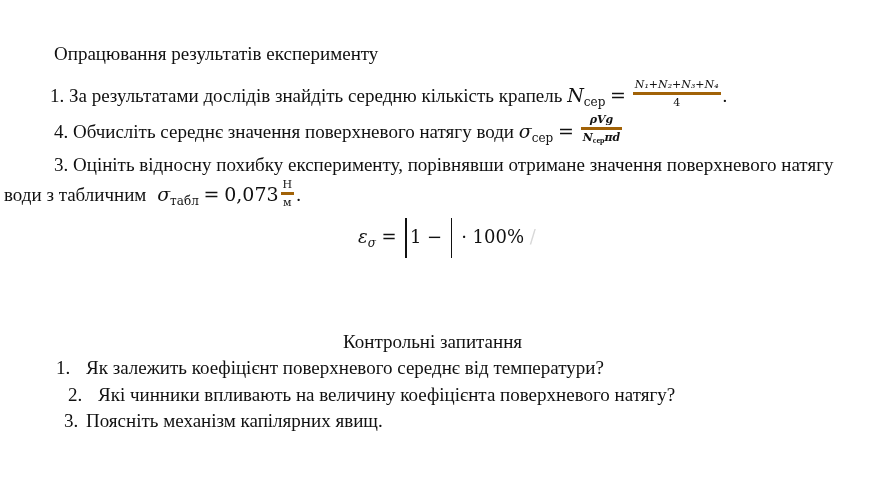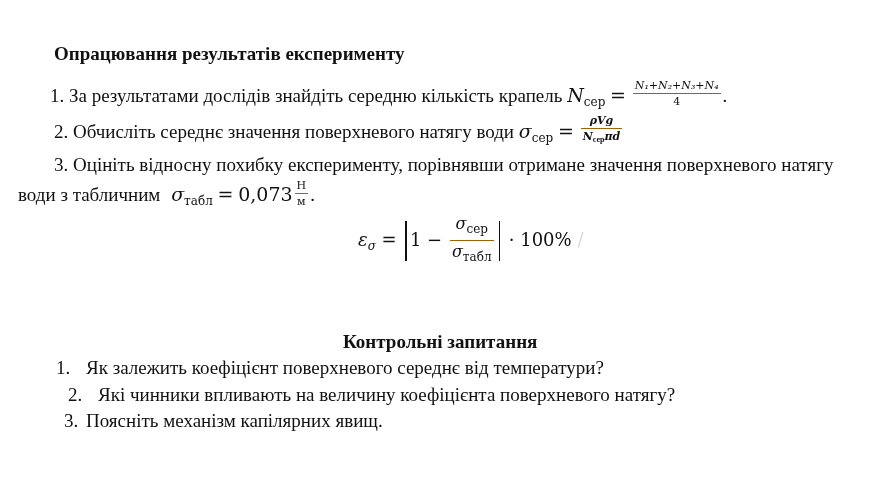--- a/index.html
+++ b/index.html
@@ -2,26 +2,26 @@
 <html><head>
 <meta charset="utf-8">
 <style>
   html, body { margin: 0; padding: 0; background: #ffffff; }
   body {
     width: 892px; height: 496px; position: relative; overflow: hidden;
     font-family: "Liberation Serif", "DejaVu Serif", serif; color: #111;
   }
   .abs { position: absolute; white-space: nowrap; }
   .p { font-size: 19px; line-height: 22px; }
-  .bold { font-weight: bold; }
+  .bold { font-weight: normal; }
   .mi { font-style: italic; font-family: "DejaVu Serif", "Liberation Serif", serif; }
   .mr { font-family: "DejaVu Serif", "Liberation Serif", serif; }
   .sub { font-size: 12px; vertical-align: -4px; font-style: normal; font-family: "DejaVu Serif", serif; }
   .frac { display: inline-block; vertical-align: middle; text-align: center; margin: 0 2px; }
-  .frac .num { display: block; border-bottom: 1px solid #a16207; padding: 0 2px 1px; }
+  .frac .num { display: block; border-bottom: 3px solid #a16207; padding: 0 2px 1px; }
   .frac .den { display: block; padding: 1px 2px 0; }
   .small { font-size: 11px; line-height: 13px; }
   .mid { font-size: 16px; line-height: 20px; }
   .abs-bar { display: inline-block; width: 1.5px; height: 40px; background: #111; vertical-align: middle; margin: 0 3px; }
   .eq { font-family: "DejaVu Serif", serif; }
   .faint { color: #d8d8d8; }
 </style>
 </head>
 <body>
 
@@ -31,48 +31,45 @@
   <span>1. За результатами дослідів знайдіть середню кількість крапель</span>
   <span class="mi">N</span><span class="sub">сер</span>
   <span class="mr">=</span>
   <span class="frac" style="margin-top:-8px;">
     <span class="num small mi">N₁+N₂+N₃+N₄</span>
     <span class="den small mr">4</span>
   </span><span>.</span>
 </div>
 
 <div class="abs p" style="left:54px; top:120px;">
-  <span>2. Обчисліть середнє значення поверхневого натягу води</span>
+  <span>4. Обчисліть середнє значення поверхневого натягу води</span>
   <span class="mi">σ</span><span class="sub">сер</span>
   <span class="mr">=</span>
   <span class="frac" style="margin-top:-8px;font-weight:bold;">
     <span class="num small mi">ρVg</span>
     <span class="den small"><span class="mi">N</span><span style="font-size:8px; vertical-align:-2px;">сер</span><span class="mi">πd</span></span>
   </span>
 </div>
 
 <div class="abs p" style="left:54px; top:154px;">3. Оцініть відносну похибку експерименту, порівнявши отримане значення поверхневого натягу</div>
-<div class="abs p" style="left:18px; top:183px;">
+<div class="abs p" style="left:4px; top:183px;">
   <span>води з табличним</span>
   <span class="mi" style="margin-left:6px;">σ</span><span class="sub">табл</span>
   <span class="mr">=</span>
   <span class="mr">0,073</span><span class="frac" style="margin-top:-6px;">
     <span class="num small mr">Н</span>
     <span class="den small mr">м</span>
   </span><span>.</span>
 </div>
 
 <div class="abs eq" style="left:358px; top:214px; font-size:18px; line-height:46px;">
   <span class="mi">ε</span><span class="sub mi" style="font-style:italic;">σ</span>
   <span>=</span>
   <span class="abs-bar"></span><span>1 −</span>
-  <span class="frac mid">
-    <span class="num"><span class="mi">σ</span><span class="sub">сер</span></span>
-    <span class="den"><span class="mi">σ</span><span class="sub">табл</span></span>
-  </span><span class="abs-bar"></span>
+  <span class="abs-bar"></span>
   <span>· 100%</span>
   <span class="faint">/</span>
 </div>
 
 <div class="abs p bold" style="left:343px; top:331px;">Контрольні запитання</div>
 
 <div class="abs p" style="left:56px; top:357px;">
   <span style="display:inline-block; width:30px;">1.</span><span>Як залежить коефіцієнт поверхневого середнє від температури?</span>
 </div>
 <div class="abs p" style="left:68px; top:384px;">

